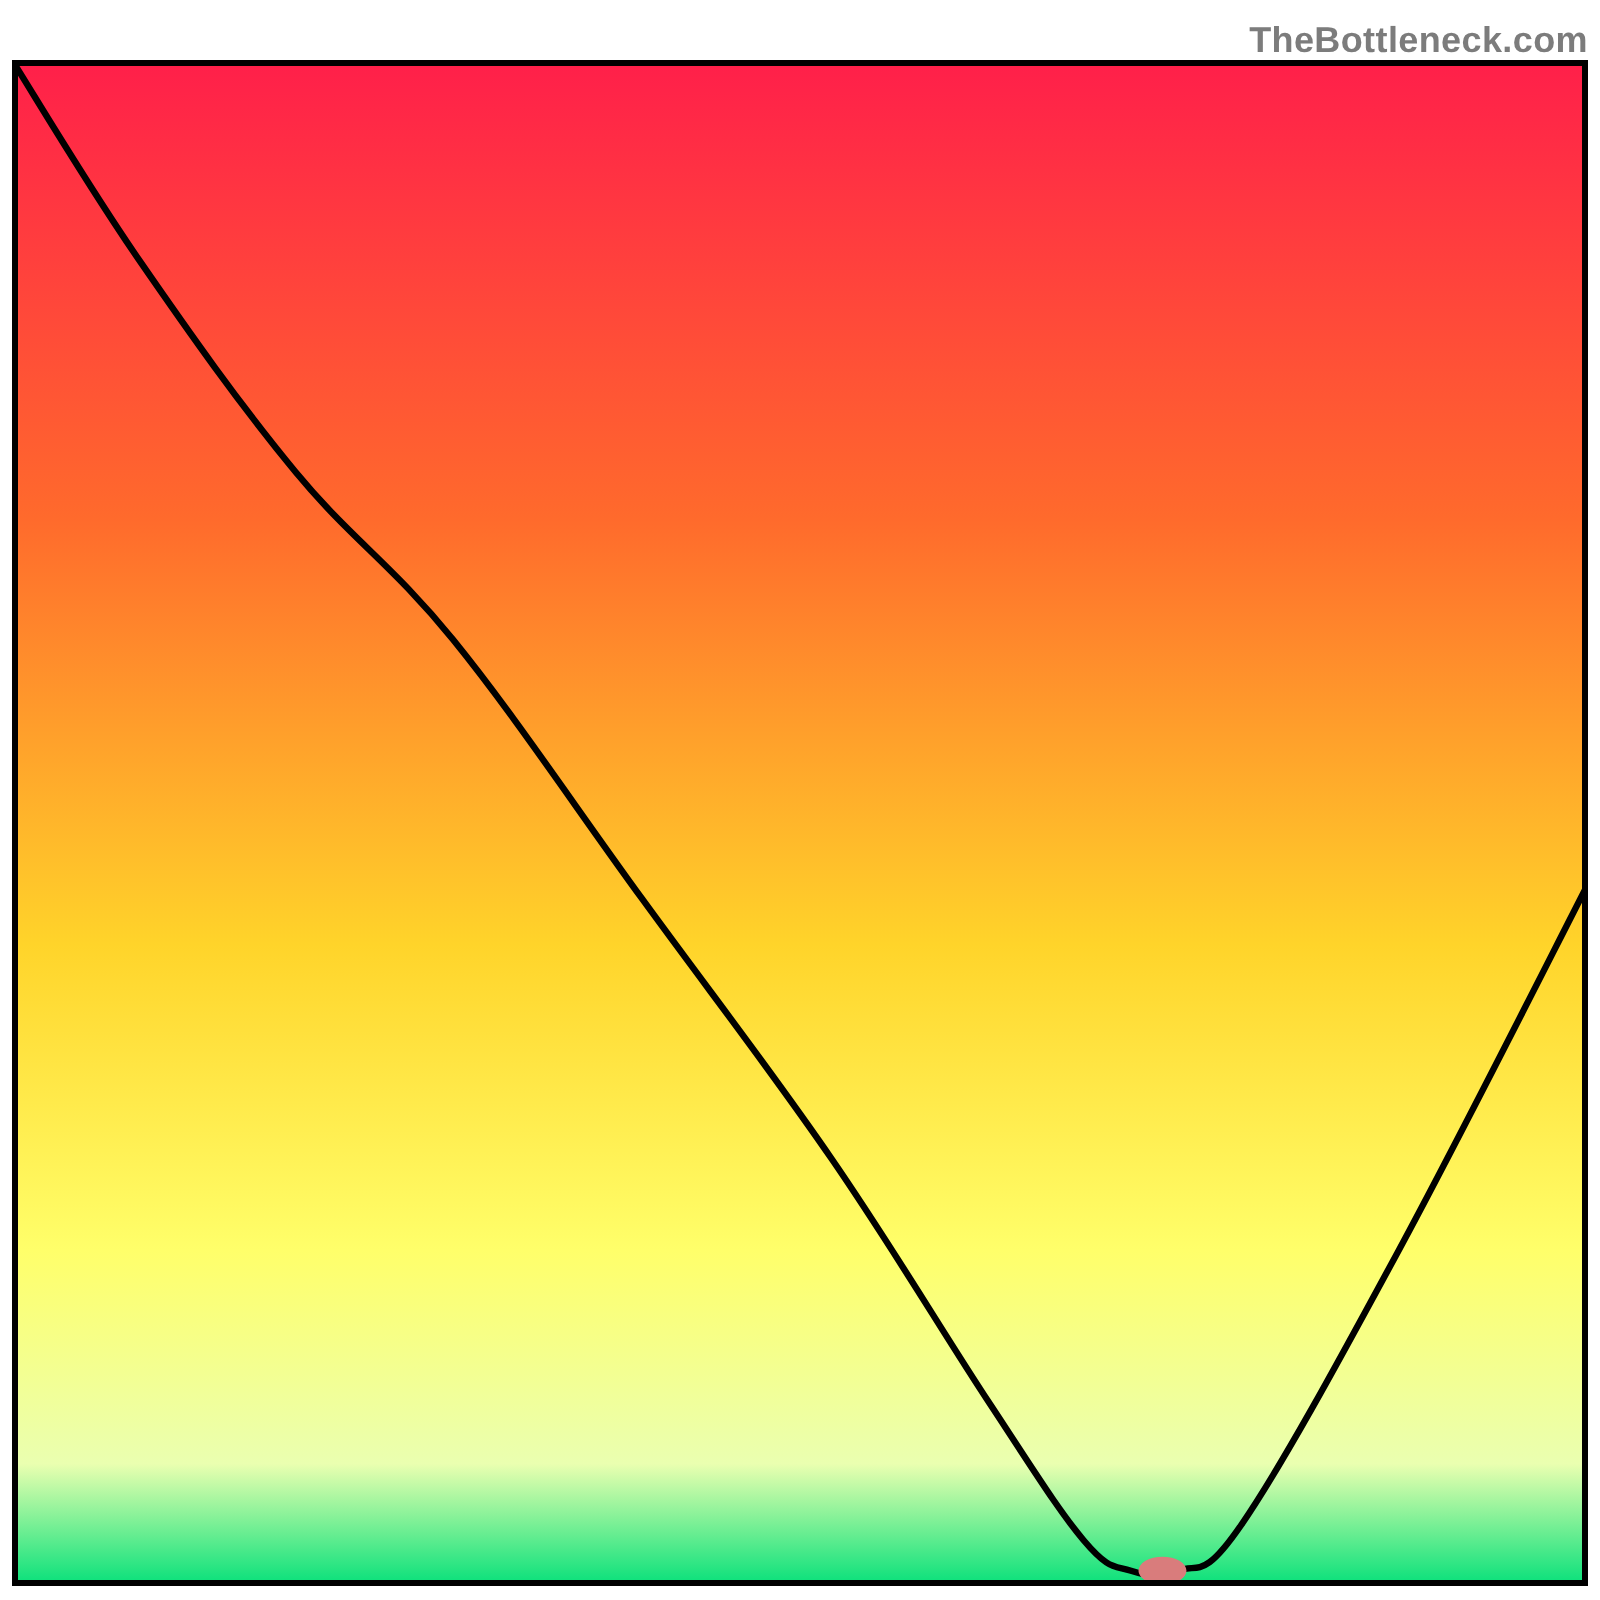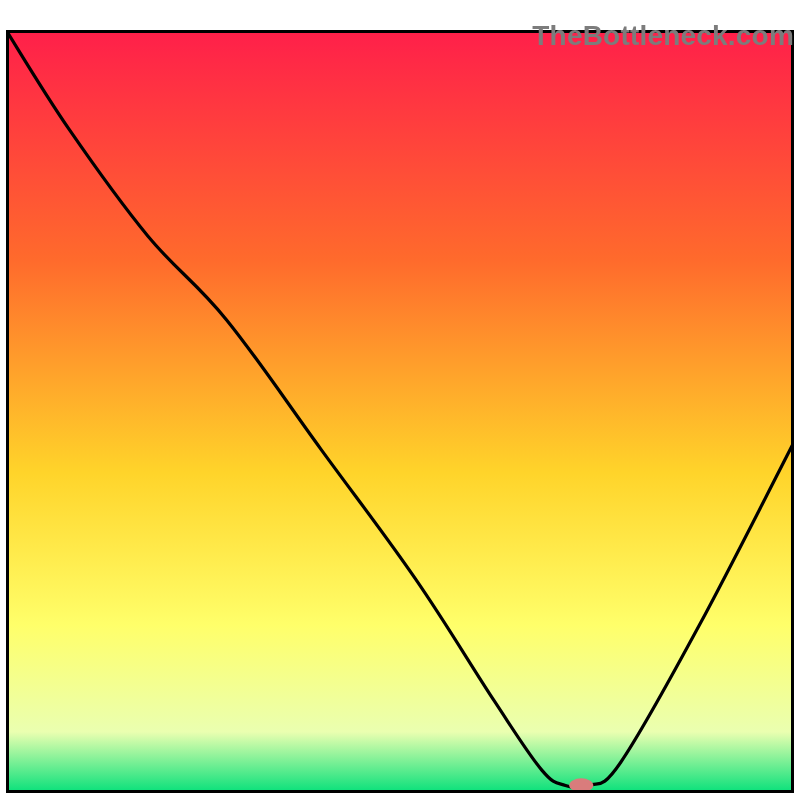--- a/index.html
+++ b/index.html
@@ -12,23 +12,23 @@
     overflow: hidden;
   }
   .stage {
     position: relative;
     width: 800px;
     height: 800px;
     background: #ffffff;
   }
   .watermark {
     position: absolute;
-    top: 20px;
+    top: 10px;
     right: 6px;
-    font-size: 28px;
+    font-size: 18px;
     font-weight: 600;
     color: #7c7c7c;
     letter-spacing: 0.2px;
     z-index: 10;
     text-align: right;
   }
   .frame {
     position: absolute;
     left: 6px;
     top: 30px;

